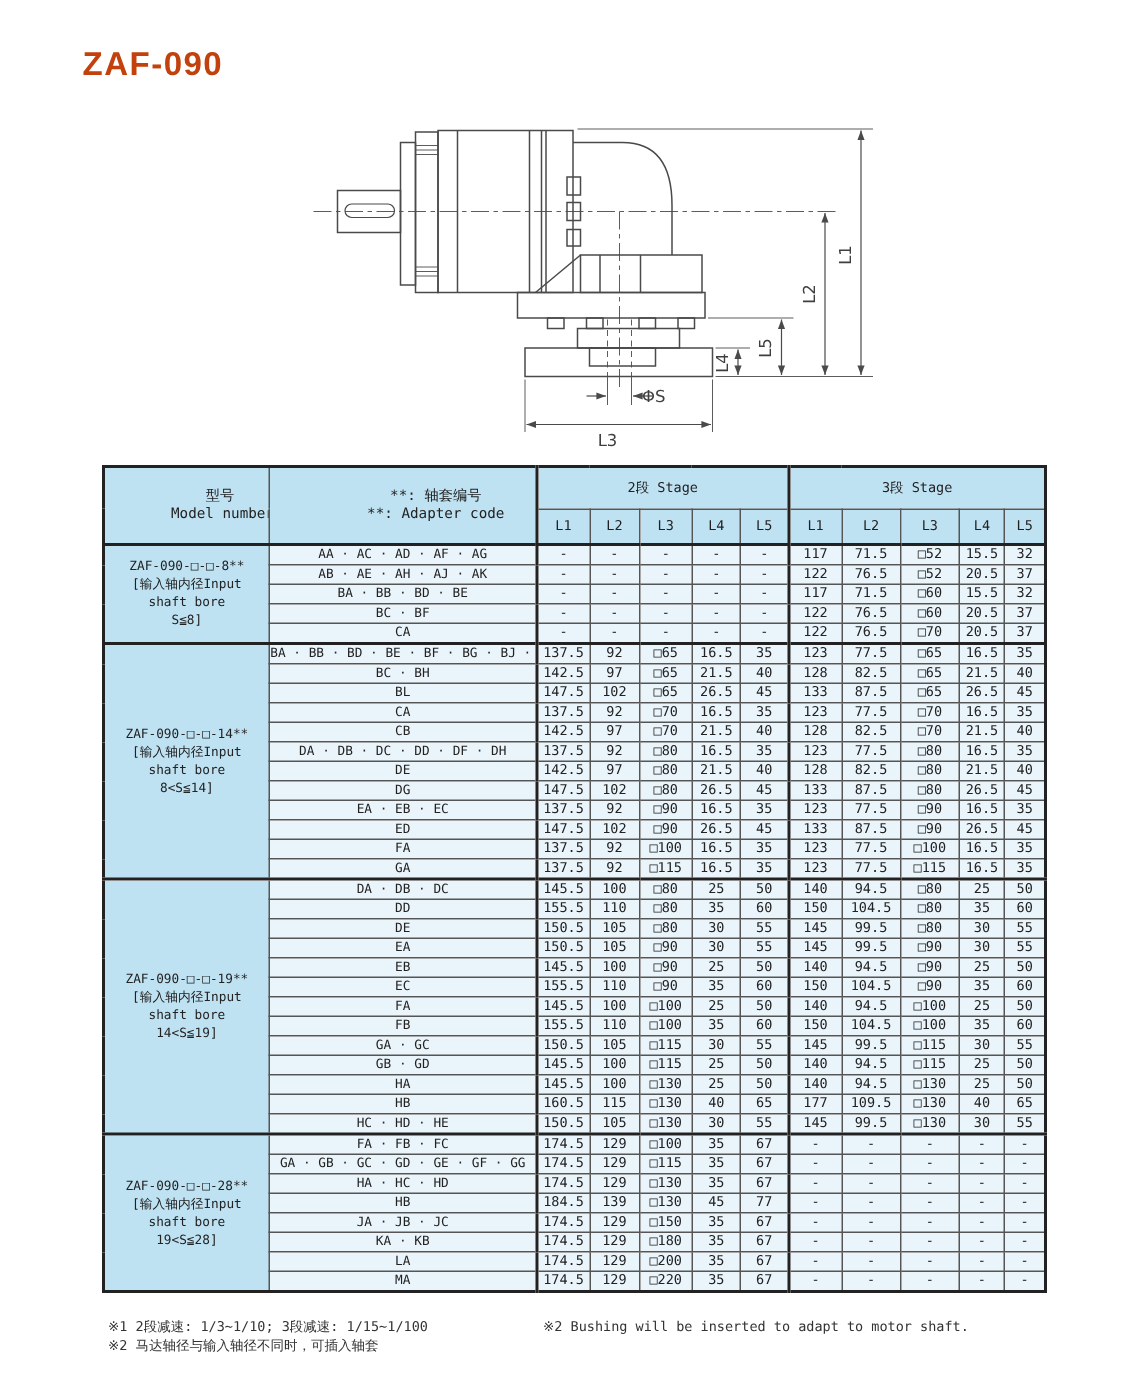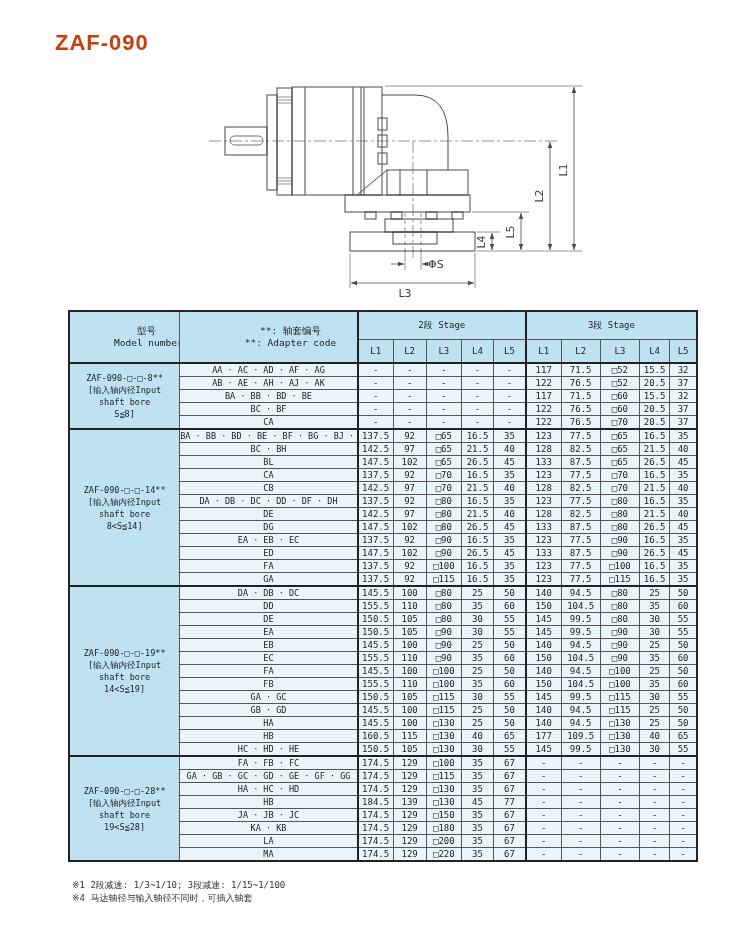--- a/index.html
+++ b/index.html
@@ -695,16 +695,17 @@
         <td>-</td>
         <td>-</td>
         <td>-</td>
         <td>-</td>
       </tr>
     </tbody>
 </table>
 
 <div class="footnotes fn-zh">
   <div>※1 2段减速: 1/3~1/10; 3段减速: 1/15~1/100</div>
-  <div>※4 马达轴径与输入轴径不同时，可插入轴套</div>
+  <div>※2 马达轴径与输入轴径不同时，可插入轴套</div>
 </div>
 <div class="footnotes fn-en">
+  <div>※2 Bushing will be inserted to adapt to motor shaft.</div>
 </div>
 
 </body></html>

